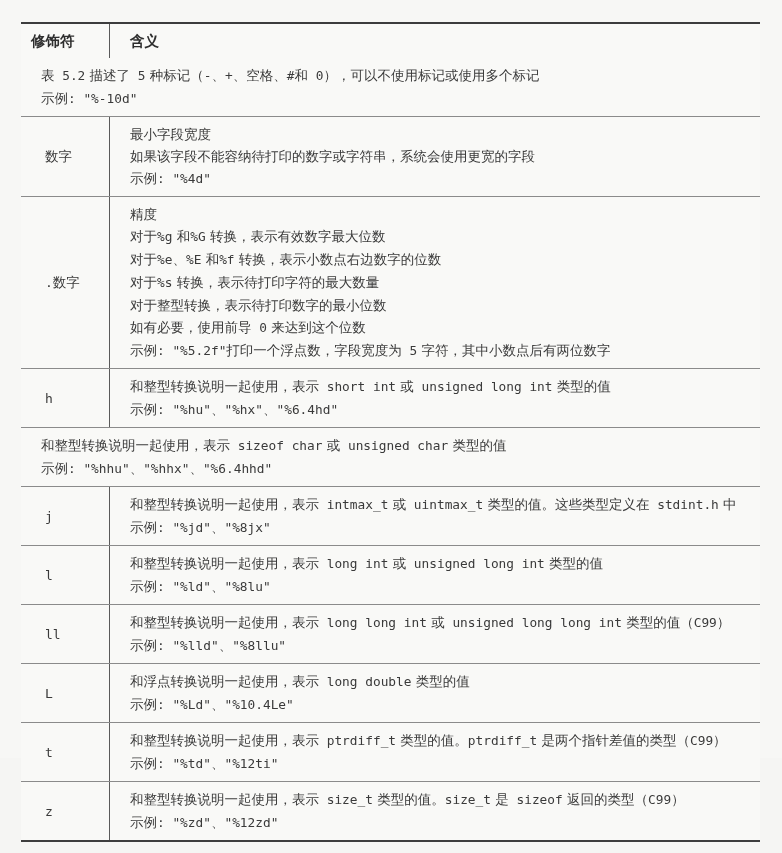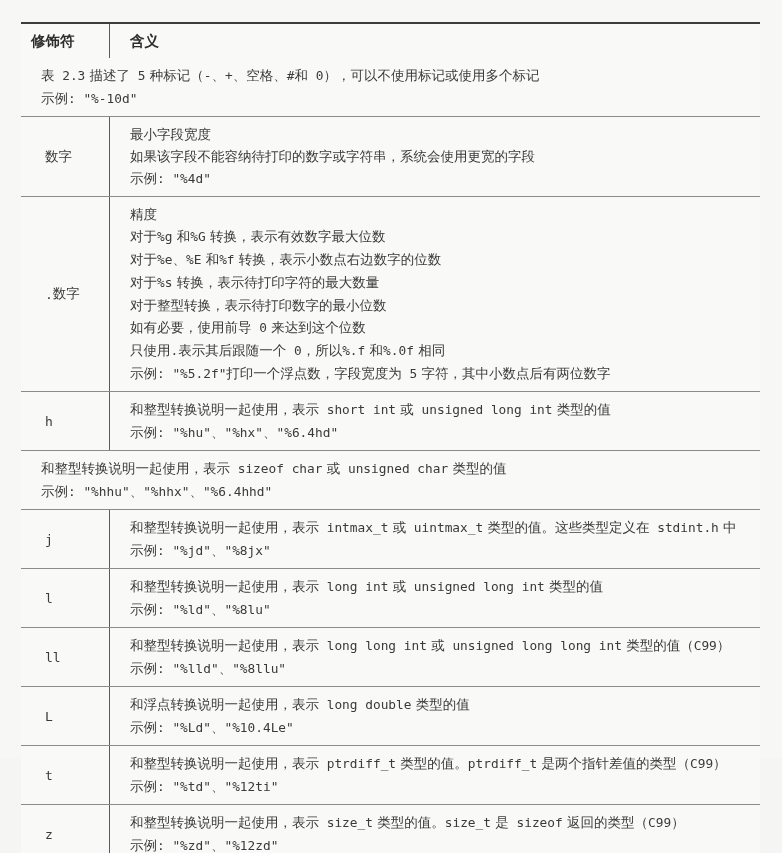--- a/index.html
+++ b/index.html
@@ -84,42 +84,41 @@
 <div class="page">
   <div class="mod-table">
     <div class="tr header">
       <div class="td-mod">修饰符</div>
       <div class="td-meaning">含义</div>
     </div>
 
     <div id="rows-container">
         <div class="tr">
           <div class="td-meaning">
-            <div class="meaning-line">表<span class="mono"> 2.3</span> 描述了<span class="mono"> 5</span> 种标记（<span class="mono">-</span>、<span class="mono">+</span>、空格、<span class="mono">#</span>和<span class="mono"> 0</span>），可以不使用标记或使用多个标记</div>
+            <div class="meaning-line">表<span class="mono"> 5.2</span> 描述了<span class="mono"> 5</span> 种标记（<span class="mono">-</span>、<span class="mono">+</span>、空格、<span class="mono">#</span>和<span class="mono"> 0</span>），可以不使用标记或使用多个标记</div>
             <div class="meaning-line">示例<span class="mono">: "%-10d"</span></div>
           </div>
         </div>
         <div class="tr">
           <div class="td-mod">数字</div>
           <div class="td-meaning">
             <div class="meaning-line">最小字段宽度</div>
             <div class="meaning-line">如果该字段不能容纳待打印的数字或字符串，系统会使用更宽的字段</div>
             <div class="meaning-line">示例<span class="mono">: "%4d"</span></div>
           </div>
         </div>
         <div class="tr">
           <div class="td-mod"><span class="mono">.</span>数字</div>
           <div class="td-meaning">
             <div class="meaning-line">精度</div>
             <div class="meaning-line">对于<span class="mono">%g</span> 和<span class="mono">%G</span> 转换，表示有效数字最大位数</div>
             <div class="meaning-line">对于<span class="mono">%e</span>、<span class="mono">%E</span> 和<span class="mono">%f</span> 转换，表示小数点右边数字的位数</div>
             <div class="meaning-line">对于<span class="mono">%s</span> 转换，表示待打印字符的最大数量</div>
             <div class="meaning-line">对于整型转换，表示待打印数字的最小位数</div>
             <div class="meaning-line">如有必要，使用前导<span class="mono"> 0</span> 来达到这个位数</div>
-            <div class="meaning-line">只使用<span class="mono">.</span>表示其后跟随一个<span class="mono"> 0</span>，所以<span class="mono">%.f</span> 和<span class="mono">%.0f</span> 相同</div>
             <div class="meaning-line">示例<span class="mono">: "%5.2f"</span>打印一个浮点数，字段宽度为<span class="mono"> 5</span> 字符，其中小数点后有两位数字</div>
           </div>
         </div>
         <div class="tr">
           <div class="td-mod">
             <span class="mono">h</span>
           </div>
           <div class="td-meaning">
             <div class="meaning-line">和整型转换说明一起使用，表示<span class="mono"> short int</span> 或<span class="mono"> unsigned long int</span> 类型的值</div>
             <div class="meaning-line">示例<span class="mono">: "%hu"</span>、<span class="mono">"%hx"</span>、<span class="mono">"%6.4hd"</span></div>

